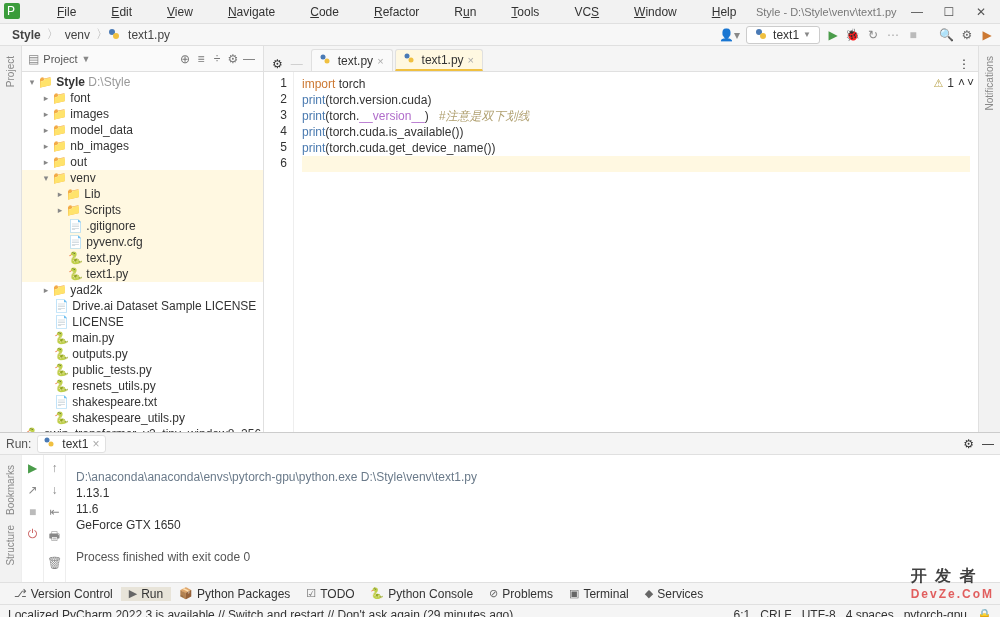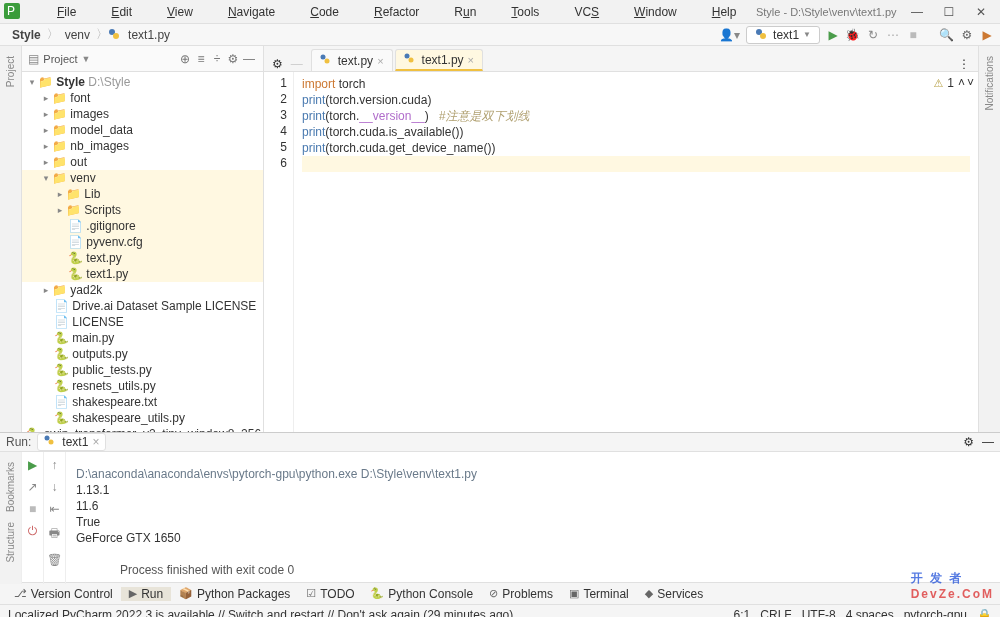--- a/index.html
+++ b/index.html
@@ -64,28 +64,28 @@
 .run-header{height:22px;display:flex;align-items:center;background:#f5f5f5;border-bottom:1px solid #e0e0e0;padding:0 6px;}
 .run-header .lbl{color:#555;margin-right:6px;}
 .run-tab{background:#fff;border:1px solid #e0e0e0;padding:1px 6px;border-radius:3px;display:flex;align-items:center;gap:4px;}
 .run-header .right{margin-left:auto;display:flex;gap:8px;color:#888;}
 .run-body{flex:1;display:flex;}
 .run-left{width:22px;border-right:1px solid #eee;display:flex;flex-direction:column;align-items:center;gap:8px;padding-top:6px;}
 .run-left2{width:22px;border-right:1px solid #eee;display:flex;flex-direction:column;align-items:center;gap:8px;padding-top:6px;}
 .run-output{flex:1;padding:6px 10px;font-family:Consolas,monospace;font-size:12px;line-height:16px;}
 .run-output div{white-space:pre;}
 .cmd{color:#6a7a8a;margin-top:8px;}
-.exit{color:#555;margin-left:44px;}
+.exit{color:#555;}
 .bottom-bar{height:22px;background:#f5f5f5;border-top:1px solid #e0e0e0;display:flex;align-items:center;padding:0 6px;}
 .bottom-bar .item{display:flex;align-items:center;gap:4px;padding:0 8px;color:#666;font-size:11px;}
 .bottom-bar .item.active{background:#e8e4d9;}
 .status-bar{height:21px;background:#f5f5f5;border-top:1px solid #e0e0e0;display:flex;align-items:center;padding:0 8px;font-size:11px;color:#666;}
 .status-bar .right{margin-left:auto;display:flex;gap:10px;}
 .watermark{position:absolute;right:6px;bottom:16px;font-size:28px;font-weight:bold;font-family:"Microsoft YaHei",sans-serif;letter-spacing:2px;pointer-events:none;}
-.watermark .l1{color:#1d4ed8;font-size:12px;opacity:.75;}
+.watermark .l1{color:#000000;font-size:16px;opacity:.75;}
 .watermark .l2{color:#d44;opacity:.85;}
 .green{color:#4a9c4a;}
 .orange{color:#cc7832;}
 svg{display:block;}
 </style>
 </head>
 <body>
 
 <div class="titlebar">
   <span class="icon">
@@ -292,21 +292,20 @@
       <span style="color:#888;">↑</span>
       <span style="color:#888;">↓</span>
       <span style="color:#888;">⇤</span>
       <span style="color:#888;">🖶</span>
       <span style="color:#888;">🗑</span>
     </div>
     <div class="run-output">
       <div class="cmd">D:\anaconda\anaconda\envs\pytorch-gpu\python.exe D:\Style\venv\text1.py</div>
       <div>1.13.1</div>
       <div>11.6</div>
-      <div>True</div>
       <div>GeForce GTX 1650</div>
       <div>&nbsp;</div>
       <div class="exit">Process finished with exit code 0</div>
     </div>
   </div>
 </div>
 
 <div class="bottom-bar">
   <div class="item">⎇ <span>Version Control</span></div>
   <div class="item active">▶ <span>Run</span></div>

